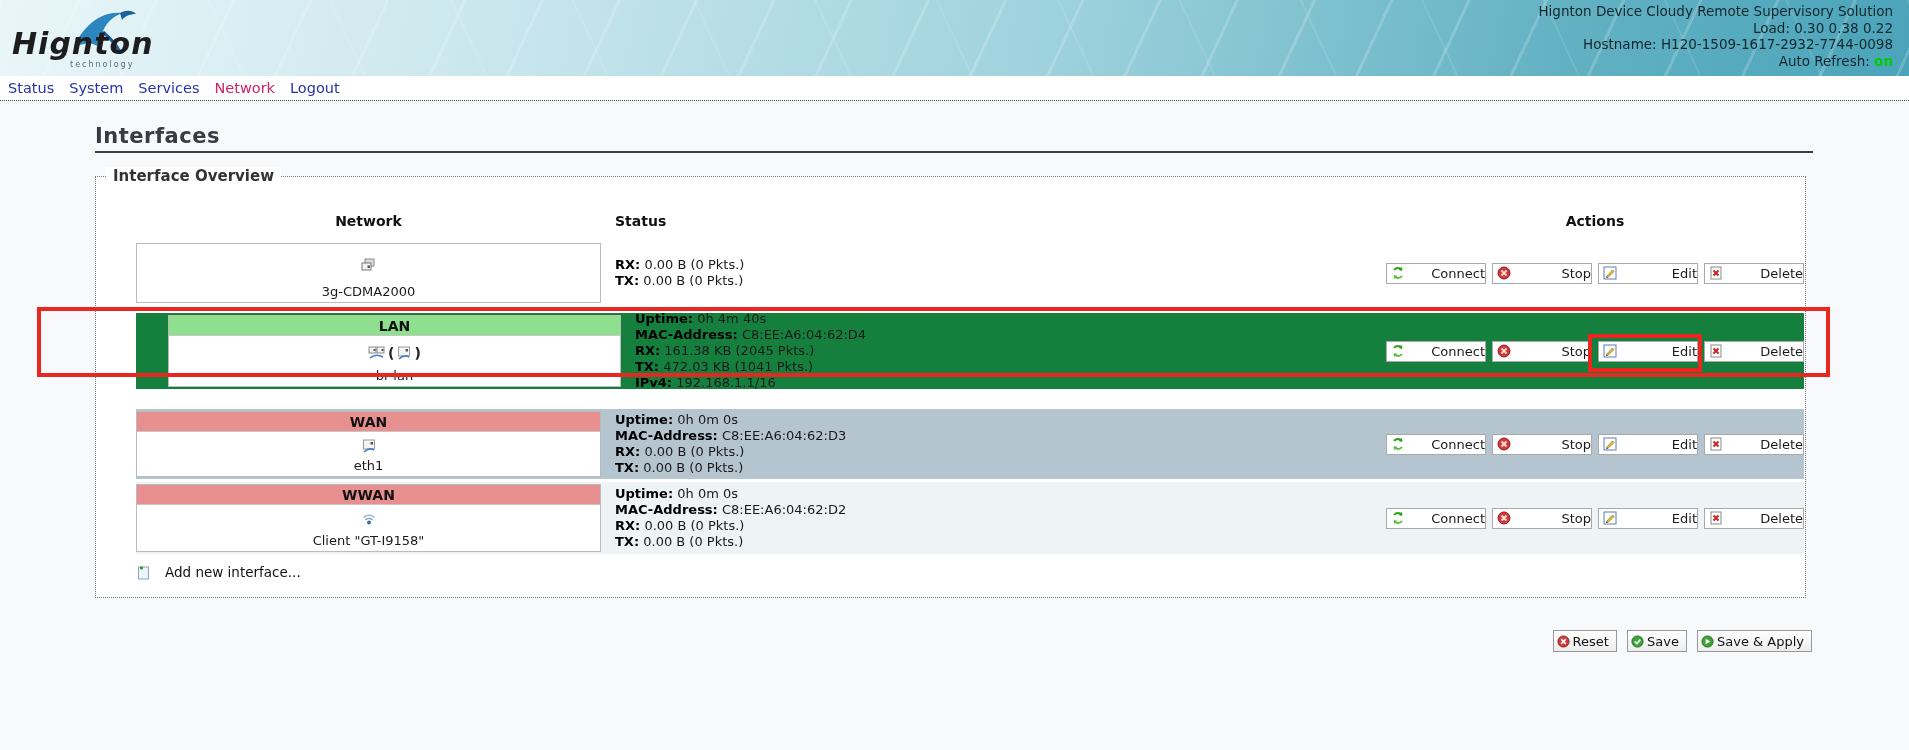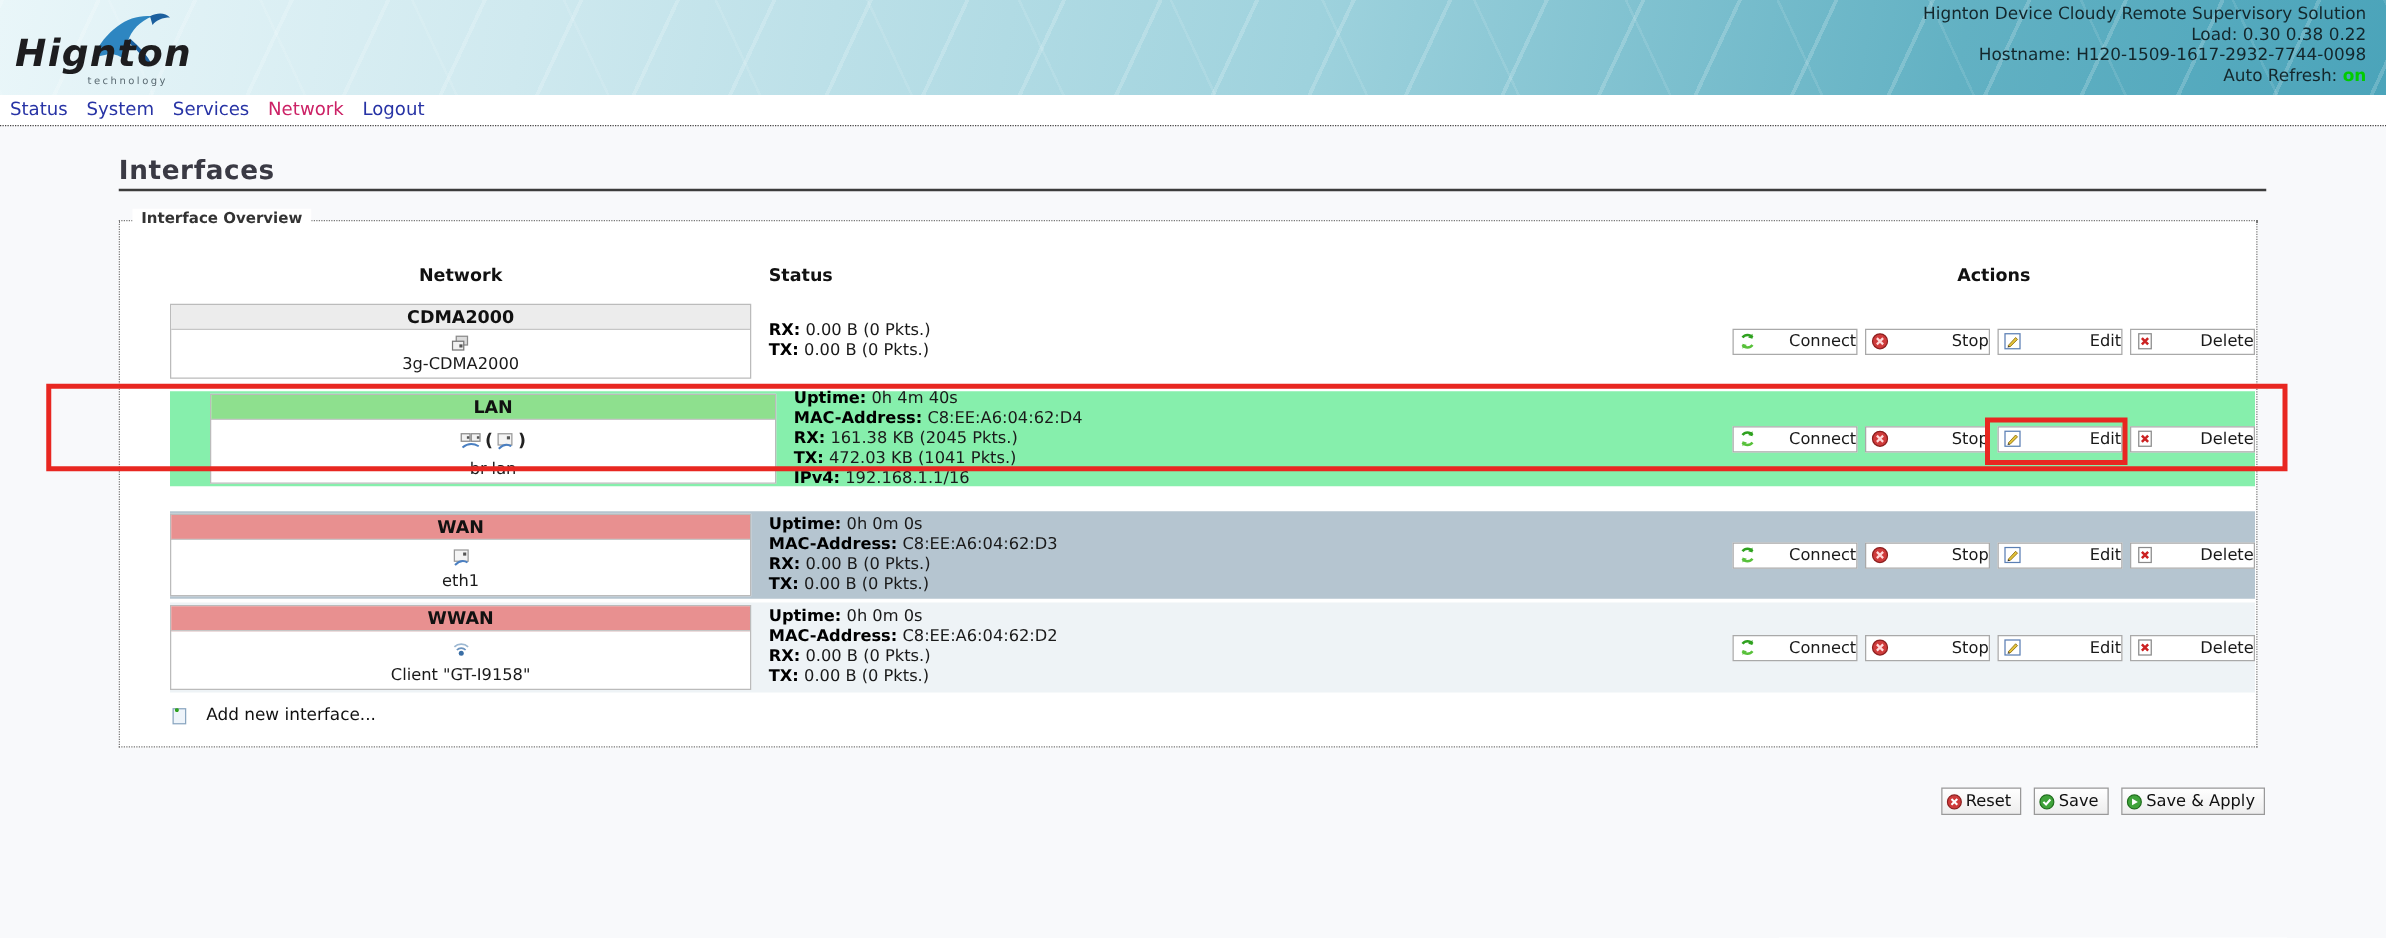--- a/index.html
+++ b/index.html
@@ -26,21 +26,21 @@
   .nav a { font-size:14.5px; text-decoration:none; color:#2733a5; cursor:pointer; }
   .nav a.active { color:#cc2266; }
 
   
   .page-title { position:absolute; left:95px; top:124px; font-size:21px; font-weight:bold; color:#3a3a44; letter-spacing:0.5px; }
   .title-rule { position:absolute; left:95px; top:151px; width:1718px; height:2px; background:#3c3c3c; }
 
   .fieldset { position:absolute; left:95px; top:176px; width:1711px; height:422px;
     background:#ffffff; border:1px dotted #777; }
   .legend { position:absolute; left:10px; top:-10px; background:#ffffff; padding:0 7px;
-    font-size:12px; font-weight:bold; color:#333; }
+    font-size:15px; font-weight:bold; color:#333; }
 
   .tbl { position:absolute; left:40px; top:36px; width:1668px; }
   .thead { display:flex; height:22px; margin-bottom:6px; font-size:14px; font-weight:bold; color:#111; }
   .th-net { width:465px; text-align:center; }
   .th-status { width:785px; padding-left:14px; }
   .th-actions { width:418px; text-align:center; }
 
   .trow { display:flex; align-items:center; }
   .cell-net { width:465px; align-self:stretch; padding:2px 0; }
   .netbox { border:1px solid #bbb; background:#fff; height:100%; display:flex; flex-direction:column; text-align:center; }
@@ -122,21 +122,20 @@
   <div class="tbl">
     <div class="thead">
       <div class="th-net">Network</div>
       <div class="th-status">Status</div>
       <div class="th-actions">Actions</div>
     </div>
 
     <div class="trow row-cdma" style="background-color: rgb(255, 255, 255);">
       <div class="cell-net">
         <div class="netbox">
-          <div class="netbar" style="background-color: rgb(236, 236, 236);">CDMA2000</div>
           <div class="neticons">
             <svg width="15" height="14" viewBox="0 0 15 14">
               <rect x="4" y="1" width="9" height="7" fill="#dcdcdc" stroke="#8a8a8a"></rect>
               <rect x="1" y="5" width="9" height="7" fill="#f1f1f1" stroke="#777"></rect>
               <rect x="6.5" y="7.5" width="2.5" height="2.5" fill="#555"></rect>
             </svg>
           </div>
           <div class="netif">3g-CDMA2000</div>
         </div>
       </div>
@@ -172,21 +171,21 @@
         <button class="abtn">
           <svg class="bicon" width="14" height="14" viewBox="0 0 14 14">
               <rect x="2" y="1" width="10" height="12" fill="#fff" stroke="#8a8a8a"></rect>
               <path d="M4.5,4.5 L9.5,9.5 M9.5,4.5 L4.5,9.5" stroke="#cc2222" stroke-width="2"></path>
             </svg>
           <span class="blabel">Delete</span>
         </button>
       </div>
     </div>
 
-    <div class="trow row-lan" style="background-color: #86efac; padding-left: 32px;">
+    <div class="trow row-lan" style="background-color: #15803d; padding-left: 32px;">
       <div class="cell-net">
         <div class="netbox">
           <div class="netbar" style="background-color: rgb(142, 224, 142);">LAN</div>
           <div class="neticons">
             <svg width="17" height="14" viewBox="0 0 17 14">
               <rect x="1" y="1" width="7" height="6" fill="#f2f2f2" stroke="#8a8a8a"></rect>
                 <rect x="9" y="1" width="7" height="6" fill="#f2f2f2" stroke="#8a8a8a"></rect>
               <rect x="5.5" y="3" width="2" height="2" fill="#555"></rect>
                 <rect x="13.5" y="3" width="2" height="2" fill="#555"></rect>
               <path d="M2,12 Q8,7 15,11" stroke="#4a7fc1" stroke-width="1.6" fill="none"></path>

